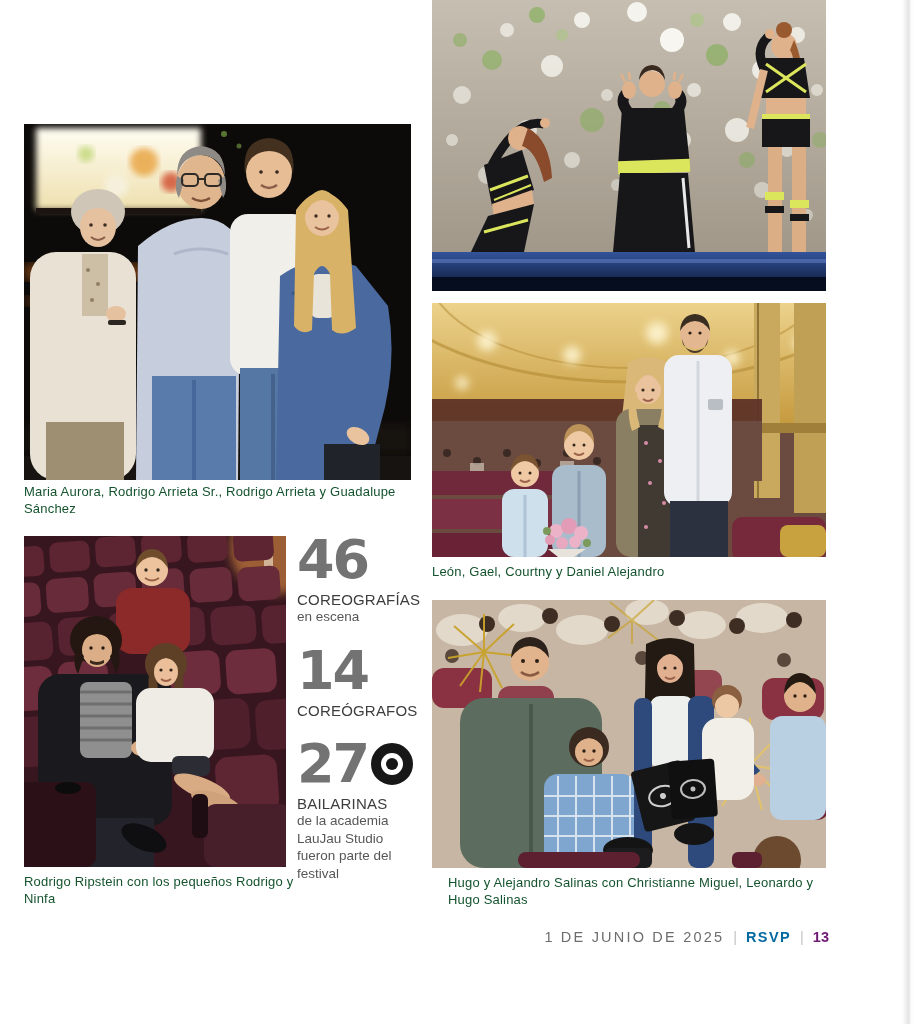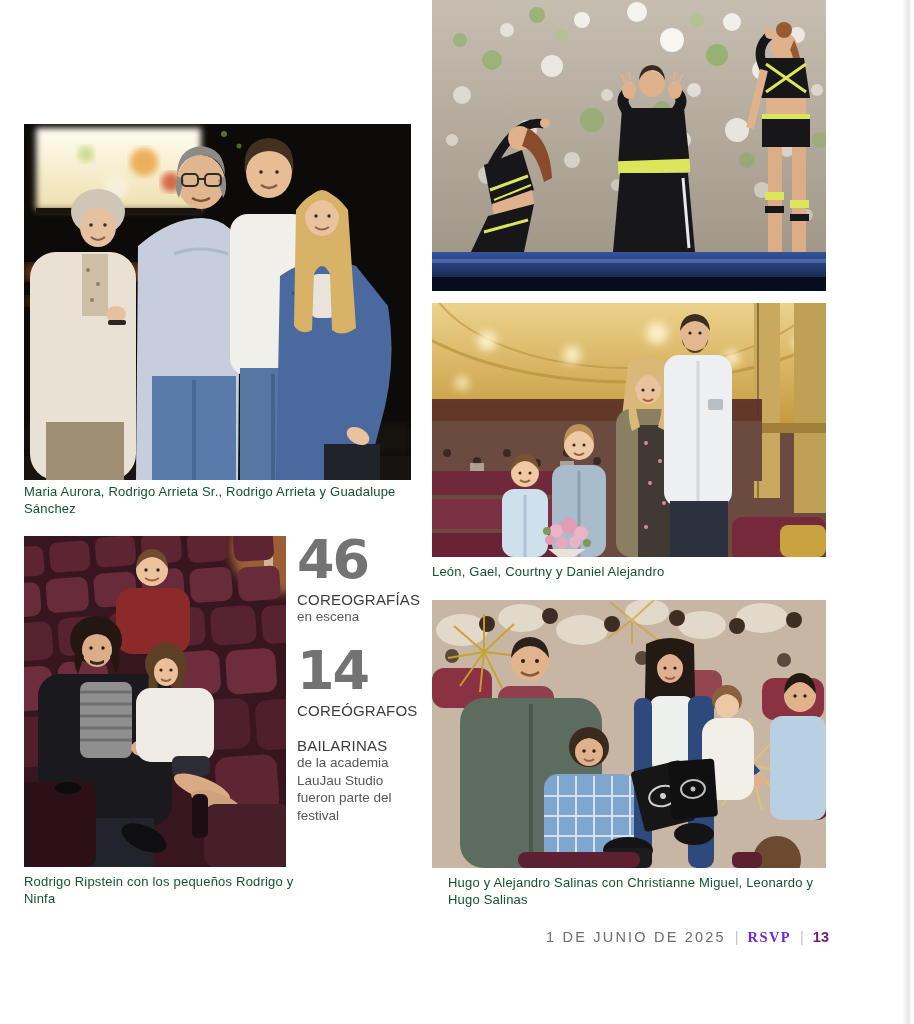--- a/index.html
+++ b/index.html
@@ -24,21 +24,21 @@
   .stat-label{font-size:15px;color:#3d3d3d;letter-spacing:.2px;margin-top:4px;}
   .stat-desc{font-size:13.5px;color:#575757;line-height:1.32;white-space:pre-line;}
   .target-zero{display:inline-block;box-sizing:border-box;width:42px;height:42px;
                border:10px solid #171717;border-radius:50%;position:relative;
                vertical-align:-3px;margin-left:3px;}
   .target-zero::after{content:"";position:absolute;left:50%;top:50%;width:12px;height:12px;
                margin:-6px 0 0 -6px;background:#171717;border-radius:50%;}
   .footer{position:absolute;left:432px;top:929px;width:397px;text-align:right;
           font-size:14.5px;color:#6d6d6d;letter-spacing:2.2px;white-space:nowrap;}
   .footer .sep{color:#c3c3c3;margin:0 9px;letter-spacing:0;font-weight:300;}
-  .footer .brand{color:#6d28d9;letter-spacing:1.4px;font-weight:600;font-family:Liberation Serif, serif;}
+  .footer .brand{color:#0369a1;letter-spacing:1.4px;font-weight:600;}
   .footer .pagenum{color:#701a75;font-weight:700;letter-spacing:0;}
   .page-edge{position:absolute;top:0;right:0;width:12px;height:100%;
     background:linear-gradient(to right,rgba(0,0,0,0) 0%,rgba(0,0,0,.10) 55%,rgba(0,0,0,.02) 75%,rgba(0,0,0,0) 100%);}
 </style>
 </head>
 <body>
 
 <div class="page">
 
   <div class="photo photo-arrieta">
@@ -462,20 +462,21 @@
     <div class="stat">
       <div class="stat-num">46</div>
       <div class="stat-label">COREOGRAFÍAS</div>
       <div class="stat-desc">en escena</div>
     </div>
     <div class="stat">
       <div class="stat-num">14</div>
       <div class="stat-label">COREÓGRAFOS</div>
     </div>
     <div class="stat">
+      <div class="stat-num"><span>27</span><span class="target-zero"></span></div>
       <div class="stat-label">BAILARINAS</div>
       <div class="stat-desc">de la academia
 LauJau Studio
 fueron parte del
 festival</div>
     </div>
   </div>
 
   <div class="photo photo-salinas">
     <svg viewBox="0 0 394 268">

